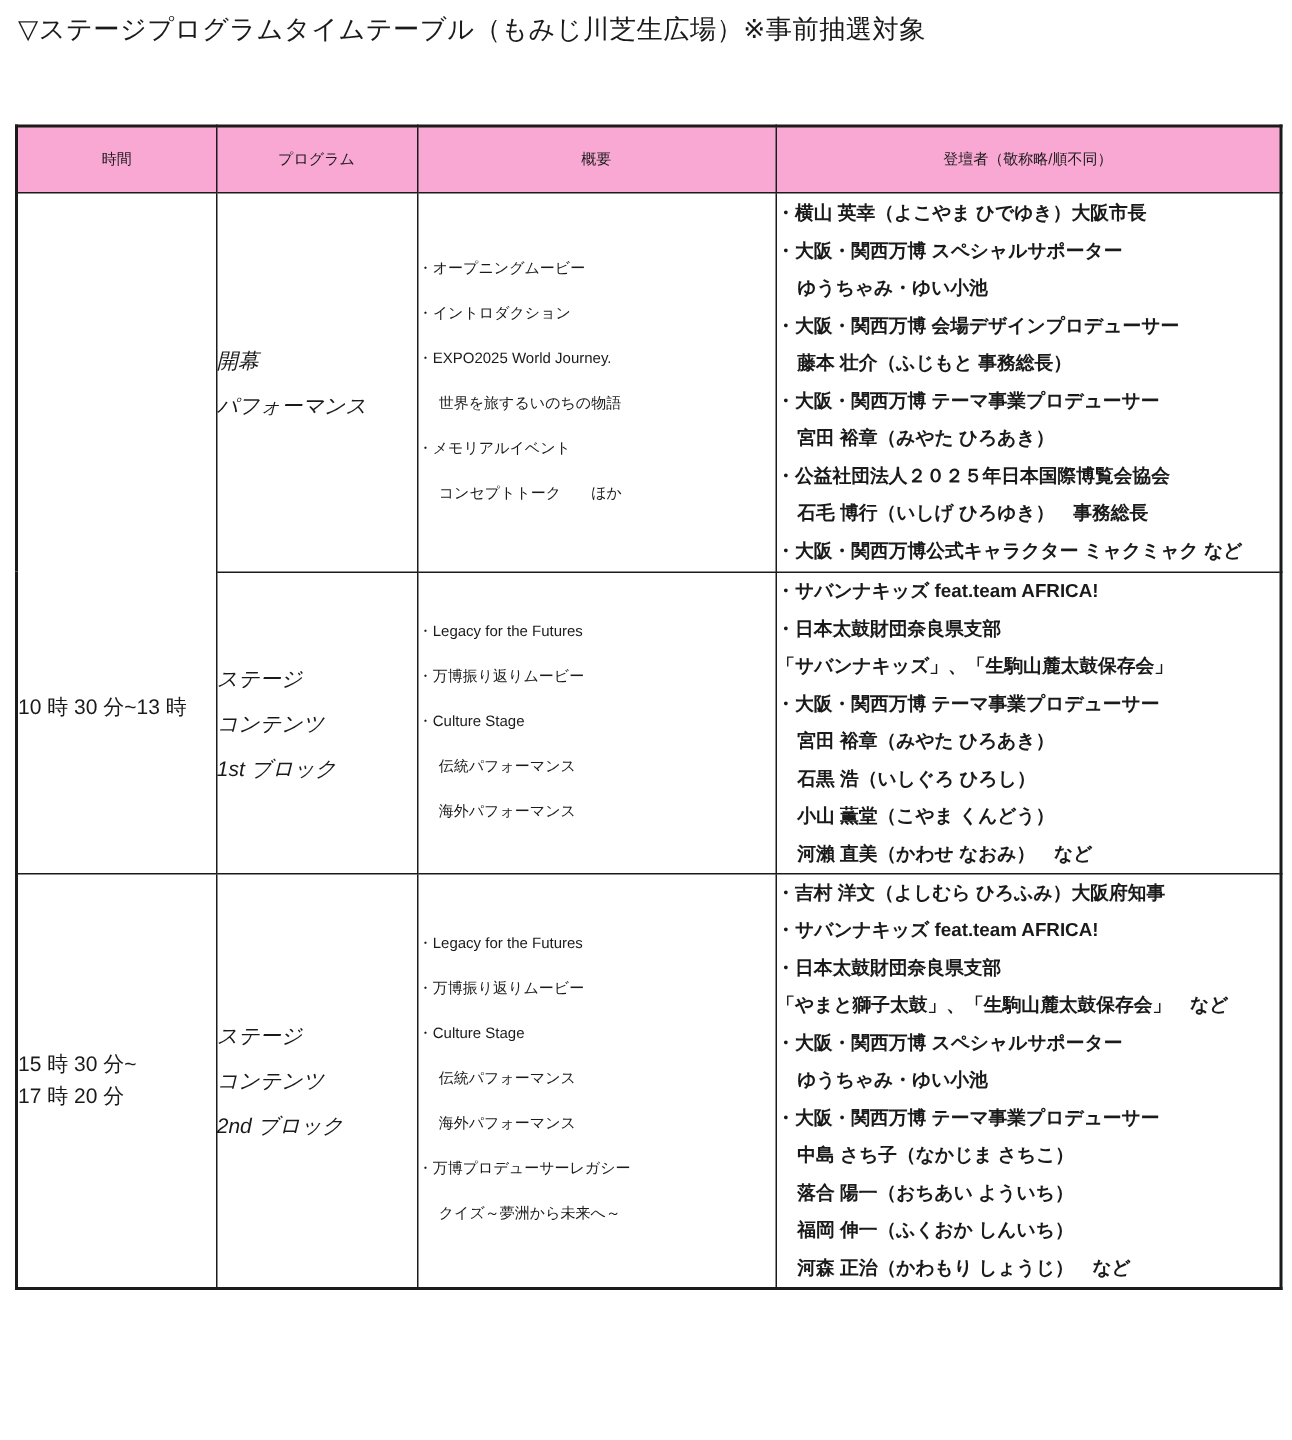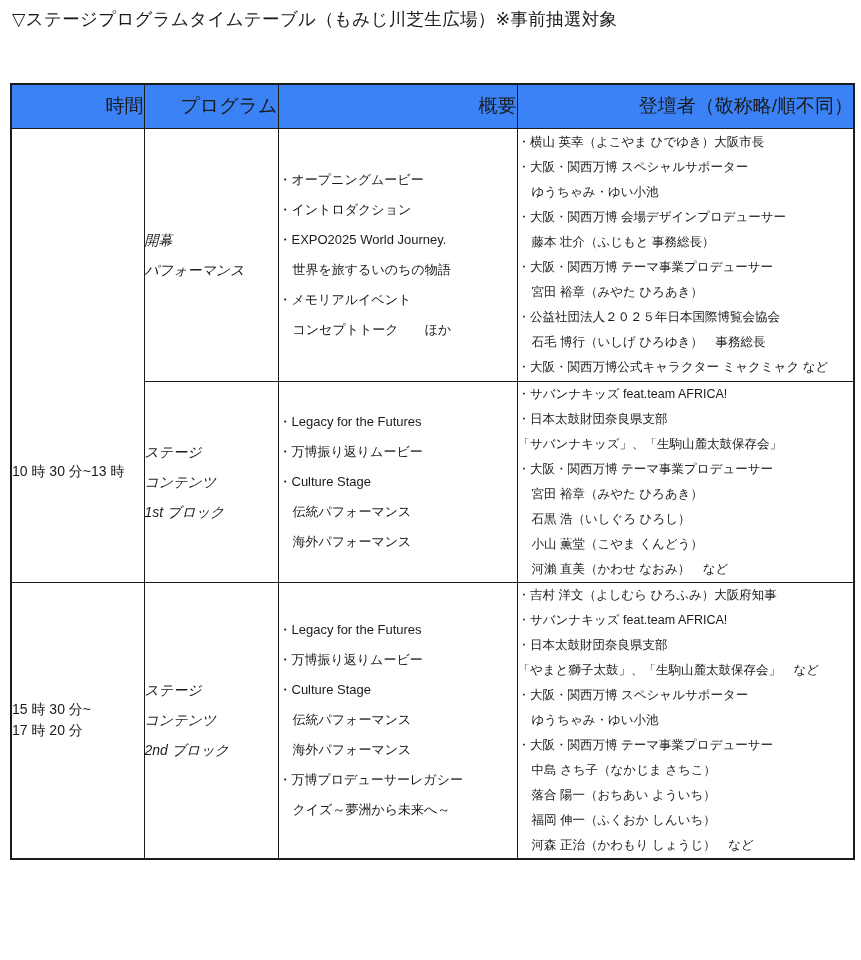--- a/index.html
+++ b/index.html
@@ -33,24 +33,24 @@
     border: 2px solid #1b1b1b;
   }
   table.timetable th,
   table.timetable td {
     border: 1px solid #1b1b1b;
     padding: 0;
     vertical-align: middle;
   }
   thead tr { height: 44px; }
   thead th {
-    background: #3b82f6;
+    background: #f9a8d4;
     font-weight: normal;
-    font-size: 19px;
-    text-align: right;
+    font-size: 10px;
+    text-align: center;
   }
   tr.row-0 { height: 253px; }
   tr.row-1 { height: 199px; }
   tr.row-2 { height: 275px; }
 
   .line { white-space: pre; }
   .indent { padding-left: 14px; }
 
   td.time-cell { padding: 0 2px; font-size: 14px; }
   td.time-cell .line { line-height: 21px; }
@@ -58,25 +58,25 @@
   .first-row-vcenter {
     height: 253px;
     display: flex;
     flex-direction: column;
     justify-content: flex-end;
   }
 
   td.program-cell { padding-left: 12px; font-size: 14px; font-style: italic; }
   td.program-cell .line { line-height: 30px; }
 
-  td.overview-cell { padding-left: 12px; font-size: 13px; }
+  td.overview-cell { padding-left: 12px; font-size: 10px; }
   td.overview-cell .line { line-height: 30px; }
 
   td.speakers-cell { padding-left: 8px; padding-right: 2px; font-size: 12.5px; }
-  td.speakers-cell .line { line-height: 25px; }
+  td.speakers-cell .line { line-height: 25px; font-weight: bold; }
 
   .notes {
     position: absolute;
     left: 10px;
     top: 862px;
     width: 845px;
     font-size: 14px;
   }
   .note-line { line-height: 32px; white-space: pre; }
   .note-line.justified { word-spacing: 7px; }

